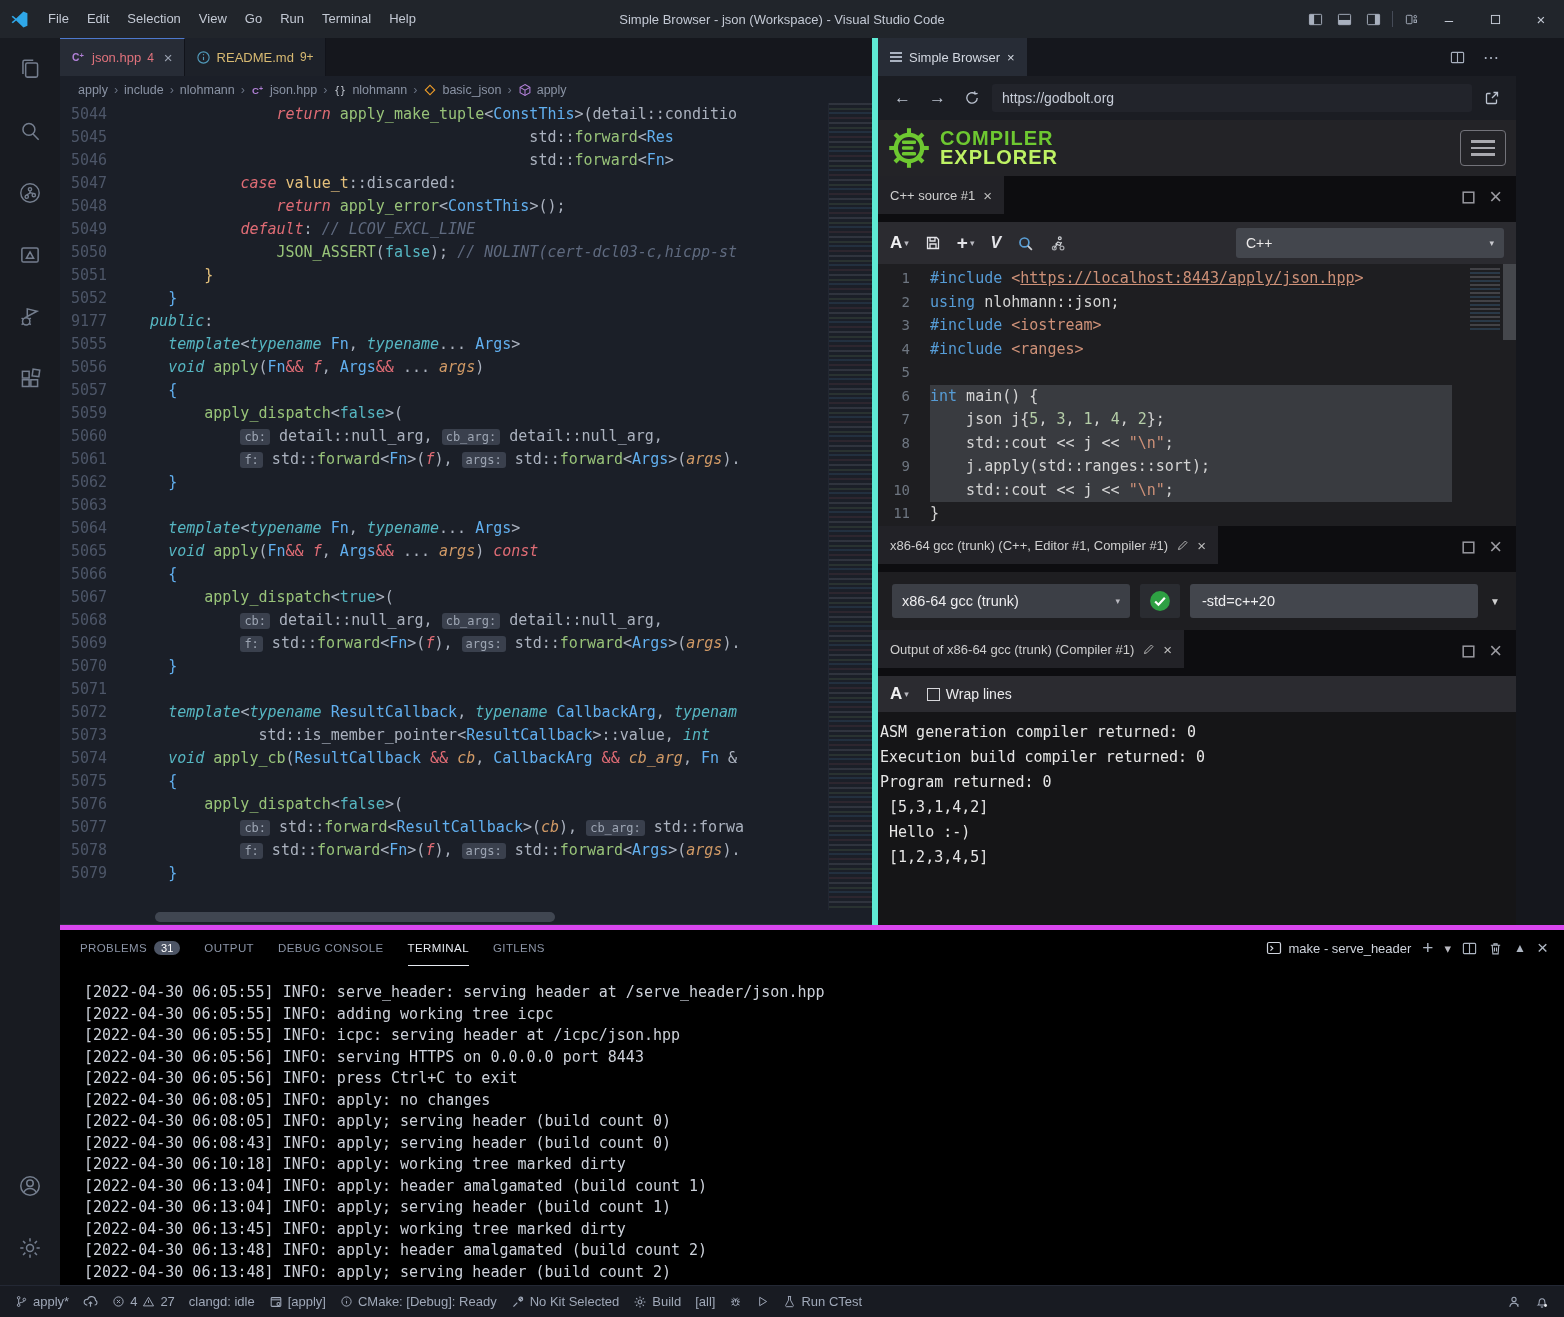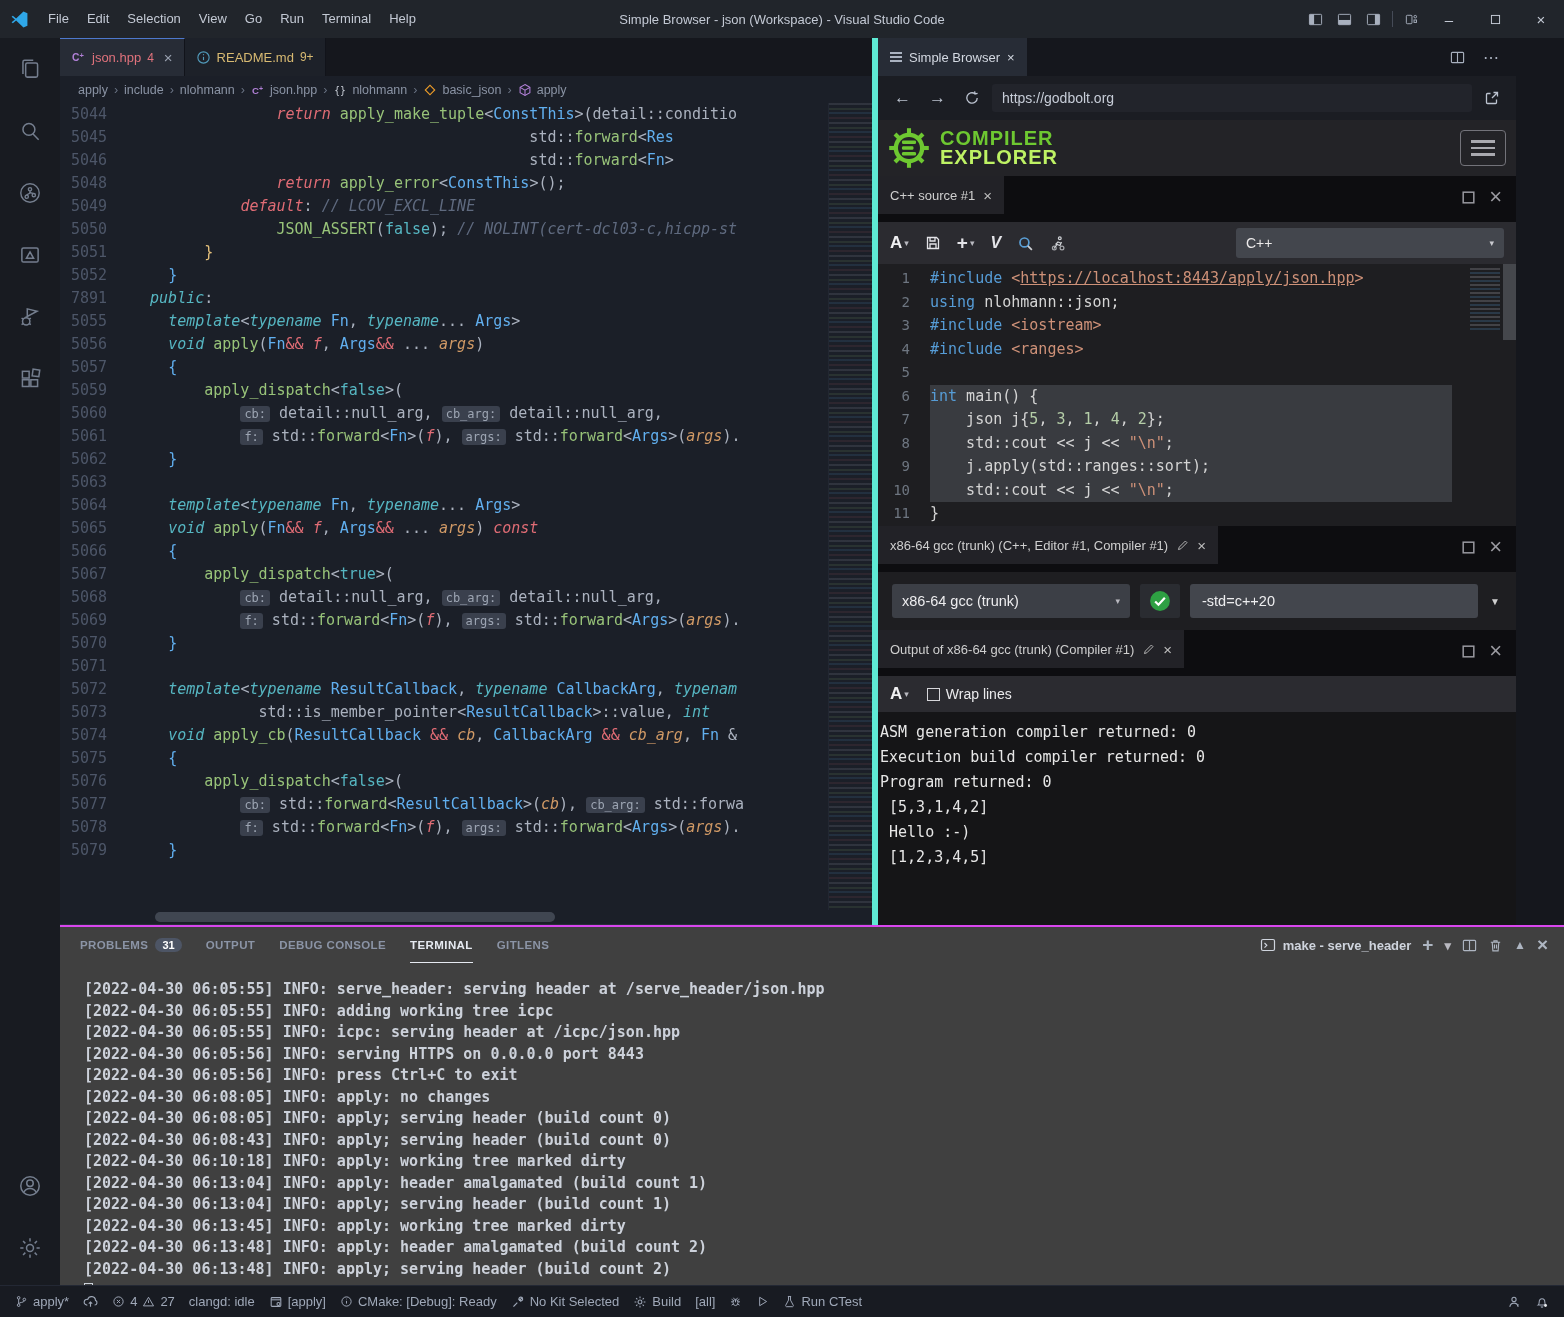--- a/index.html
+++ b/index.html
@@ -104,21 +104,21 @@
   #options-box { flex:1; height:34px; background:#43464d; border-radius:3px; display:flex; align-items:center; padding:0 12px; font-size:14.5px; color:#ededef; }
   #options-caret { color:#cfcfcf; font-size:10px; padding:0 2px; }
 
   #output-bar { height:36px; background:#2b2b30; display:flex; align-items:center; gap:18px; padding:0 12px; flex:none; color:#e4e4e8; }
   .wrap-cb { width:13px; height:13px; border:1.3px solid #d6d6da; background:transparent; }
   #wrap-group { display:flex; align-items:center; gap:6px; font-size:14px; color:#eaeaec; }
   #ce-output { flex:1; background:#151517; padding:8px 0 0 2px; overflow:hidden; }
   .outline { font-family:"DejaVu Sans Mono", monospace; font-size:15px; line-height:25px; color:#e6e6e6; white-space:pre; }
 
   
-  #panel { position:absolute; left:60px; top:925px; width:1504px; height:360px; background:#404040; border-top:2px solid #d946ef;font-weight:bold; }
+  #panel { position:absolute; left:60px; top:925px; width:1504px; height:360px; background:#000000; border-top:5px solid #d946ef; }
   #panel-header { height:36px; display:flex; align-items:center; padding-left:20px; }
   .ptab { margin-right:24px; font-size:11.5px; letter-spacing:.4px; color:#8b94a6; display:flex; align-items:center; gap:7px; height:36px; }
   .ptab.active { color:#e6eaf1; box-shadow:inset 0 -1px 0 #e6eaf1; }
   .ptab .pbadge { background:#4d5565; color:#fff; border-radius:9px; padding:1px 7px; font-size:11px; letter-spacing:0; }
   #panel-actions { margin-left:auto; display:flex; align-items:center; gap:11px; padding-right:16px; color:#aeb6c2; }
   #term-title { font-size:13px; color:#cfd4dd; letter-spacing:0; display:flex; align-items:center; gap:7px; }
   .pa-ic { display:flex; align-items:center; font-size:13px; }
   #terminal-body { padding:16px 0 0 24px; }
   .tline { font-family:"DejaVu Sans Mono", monospace; font-size:15px; line-height:21.5px; color:#ccd1da; white-space:pre; }
   #term-cursor { width:9px; height:17px; border:1px solid #ccd1da; margin-top:3px; }
@@ -322,41 +322,45 @@
         </div>
         <div class="code-line">
           <span class="ln">5045</span>
           <span class="ct">                                            <span class="tok-t">std::</span><span class="tok-fn">forward</span><span class="tok-t">&lt;</span><span class="tok-cls">Res</span></span>
         </div>
         <div class="code-line">
           <span class="ln">5046</span>
           <span class="ct">                                            <span class="tok-t">std::</span><span class="tok-fn">forward</span><span class="tok-t">&lt;</span><span class="tok-cls">Fn</span><span class="tok-t">&gt;</span></span>
         </div>
         <div class="code-line">
+          <span class="ln">5047</span>
+          <span class="ct">            <span class="tok-kw">case </span><span class="tok-cls2">value_t</span><span class="tok-t">::discarded:</span></span>
+        </div>
+        <div class="code-line">
           <span class="ln">5048</span>
           <span class="ct">                <span class="tok-kw">return </span><span class="tok-fn">apply_error</span><span class="tok-t">&lt;</span><span class="tok-cls">ConstThis</span><span class="tok-t">&gt;();</span></span>
         </div>
         <div class="code-line">
           <span class="ln">5049</span>
           <span class="ct">            <span class="tok-kw">default</span><span class="tok-t">: </span><span class="tok-cmt">// LCOV_EXCL_LINE</span></span>
         </div>
         <div class="code-line">
           <span class="ln">5050</span>
           <span class="ct">                <span class="tok-fn">JSON_ASSERT</span><span class="tok-t">(</span><span class="tok-bool">false</span><span class="tok-t">); </span><span class="tok-cmt">// NOLINT(cert-dcl03-c,hicpp-st</span></span>
         </div>
         <div class="code-line">
           <span class="ln">5051</span>
           <span class="ct">        <span class="tok-brY">}</span></span>
         </div>
         <div class="code-line">
           <span class="ln">5052</span>
           <span class="ct">    <span class="tok-brB">}</span></span>
         </div>
         <div class="code-line">
-          <span class="ln">7891</span>
+          <span class="ln">9177</span>
           <span class="ct">  <span class="tok-ty">public</span><span class="tok-t">:</span></span>
         </div>
         <div class="code-line">
           <span class="ln">5055</span>
           <span class="ct">    <span class="tok-ty">template</span><span class="tok-t">&lt;</span><span class="tok-ty">typename </span><span class="tok-cls">Fn</span><span class="tok-t">, </span><span class="tok-ty">typename</span><span class="tok-t">... </span><span class="tok-cls">Args</span><span class="tok-t">&gt;</span></span>
         </div>
         <div class="code-line">
           <span class="ln">5056</span>
           <span class="ct">    <span class="tok-ty">void </span><span class="tok-fn">apply</span><span class="tok-t">(</span><span class="tok-cls">Fn</span><span class="tok-op">&amp;&amp; </span><span class="tok-prm">f</span><span class="tok-t">, </span><span class="tok-cls">Args</span><span class="tok-op">&amp;&amp; </span><span class="tok-t">... </span><span class="tok-arg">args</span><span class="tok-t">)</span></span>
         </div>

